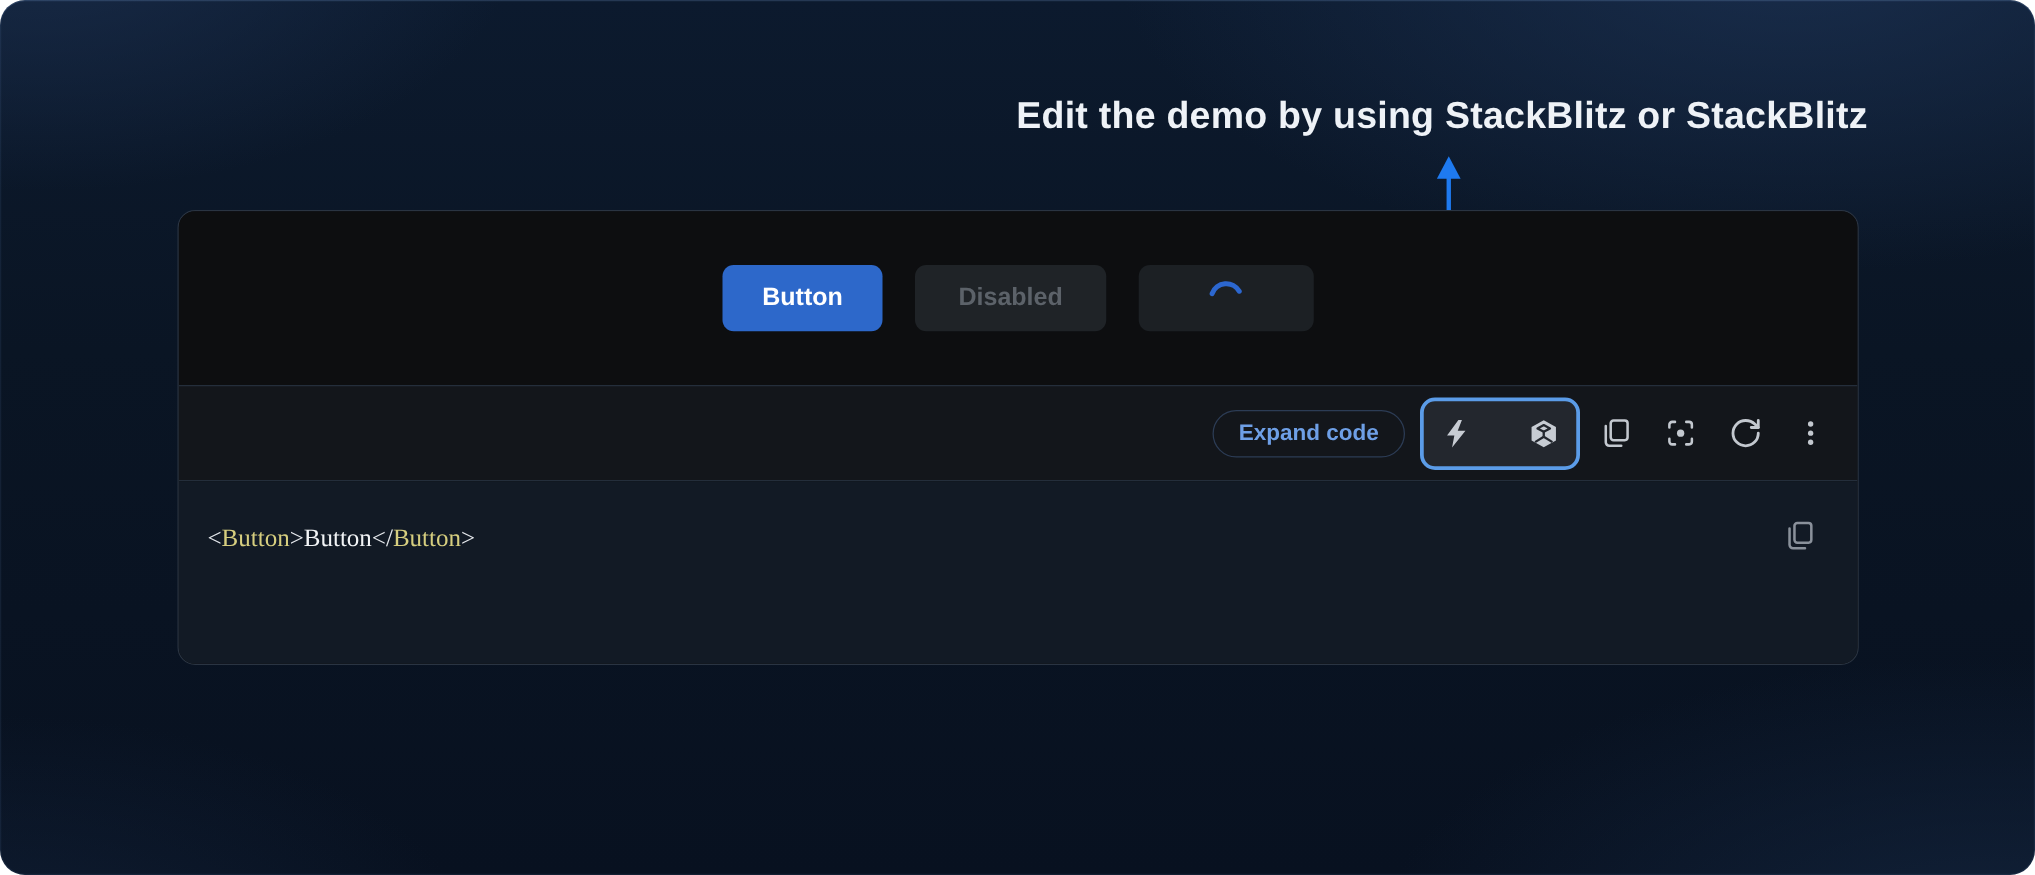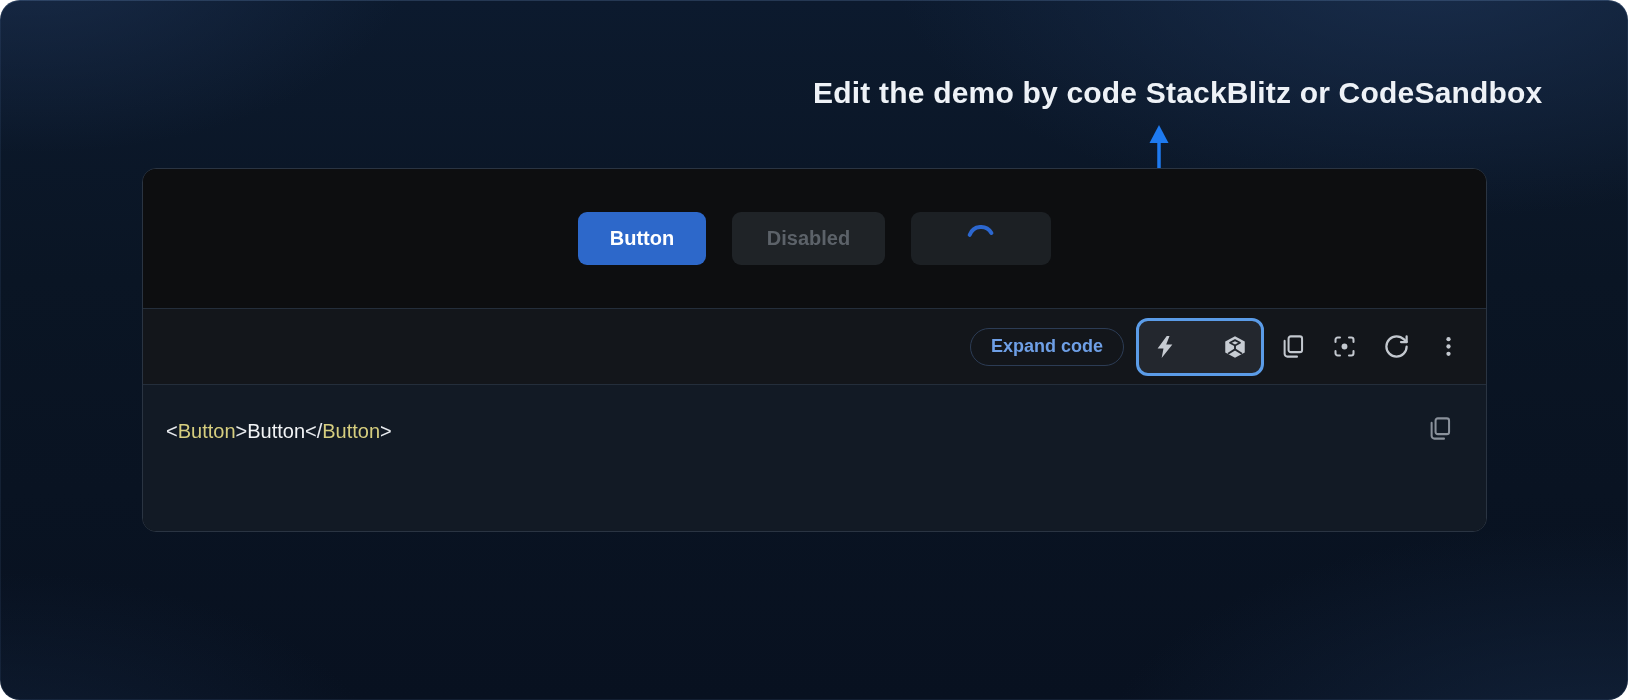--- a/index.html
+++ b/index.html
@@ -69,39 +69,39 @@
     width:36px; height:36px; border:none; background:transparent; cursor:pointer;
     display:inline-flex; align-items:center; justify-content:center; border-radius:6px;
   }
   .toolbar-section .icon-btn + .icon-btn { margin-left:16px; }
   .icon-btn svg, .edit-group svg { display:block; }
 
   
   .code-section {
     flex:1 1 auto; background:#121a25; position:relative;
     padding:30px 70px 0 23px;
-    font-family:Liberation Sans, sans-serif; font-size:20px; line-height:32.5px;
+    font-family:Liberation Serif, serif; font-size:20px; line-height:32.5px;
   }
   .code-line { white-space:pre; }
   .tok-tag   { color:#d6ce7f; }
   .tok-attr  { color:#9ed32f; }
   .tok-punct { color:#e8ebef; }
   .tok-text  { color:#f2f4f6; }
   .code-copy-btn {
     position:absolute; top:26px; right:30px; width:34px; height:34px;
     border:none; background:transparent; cursor:pointer;
     display:flex; align-items:center; justify-content:center;
   }
 </style>
 </head>
 <body>
 
 <div class="screen">
 
-  <div class="annotation">Edit the demo by code StackBlitz or CodeSandbox</div>
+  <div class="annotation">Edit the demo by using StackBlitz or StackBlitz</div>
 
   <svg class="arrow-overlay" width="1628" height="700" viewBox="0 0 1628 700">
     <path d="M1159 137 L1159 190 Q1159 213 1182 213 L1192 213 Q1215 213 1215 236 L1215 283" fill="none" stroke="#1e7af0" stroke-width="3.5"></path>
     <path d="M1159 125 L1149.5 143 L1168.5 143 Z" fill="#1e7af0"></path>
     <circle cx="1215" cy="292" r="7.5" fill="none" stroke="#1e7af0" stroke-width="3"></circle>
   </svg>
 
   <div class="card">
 
     <div class="demo-section">

